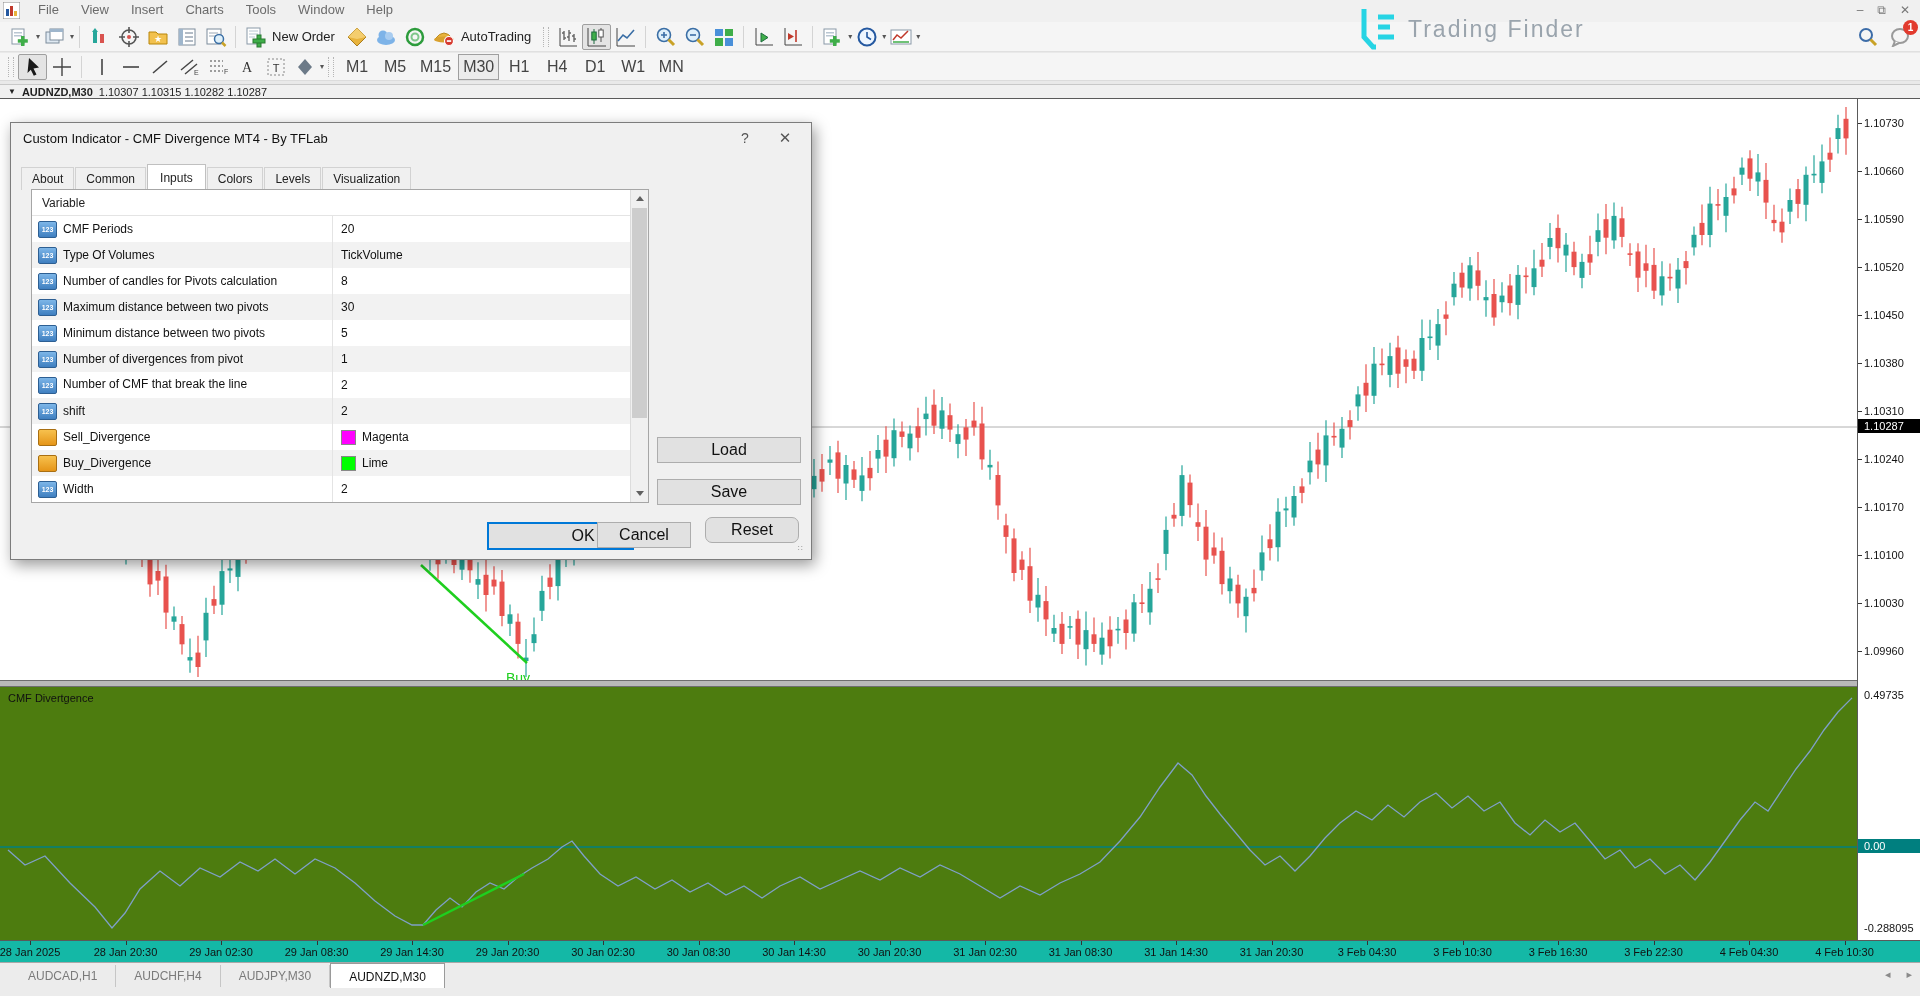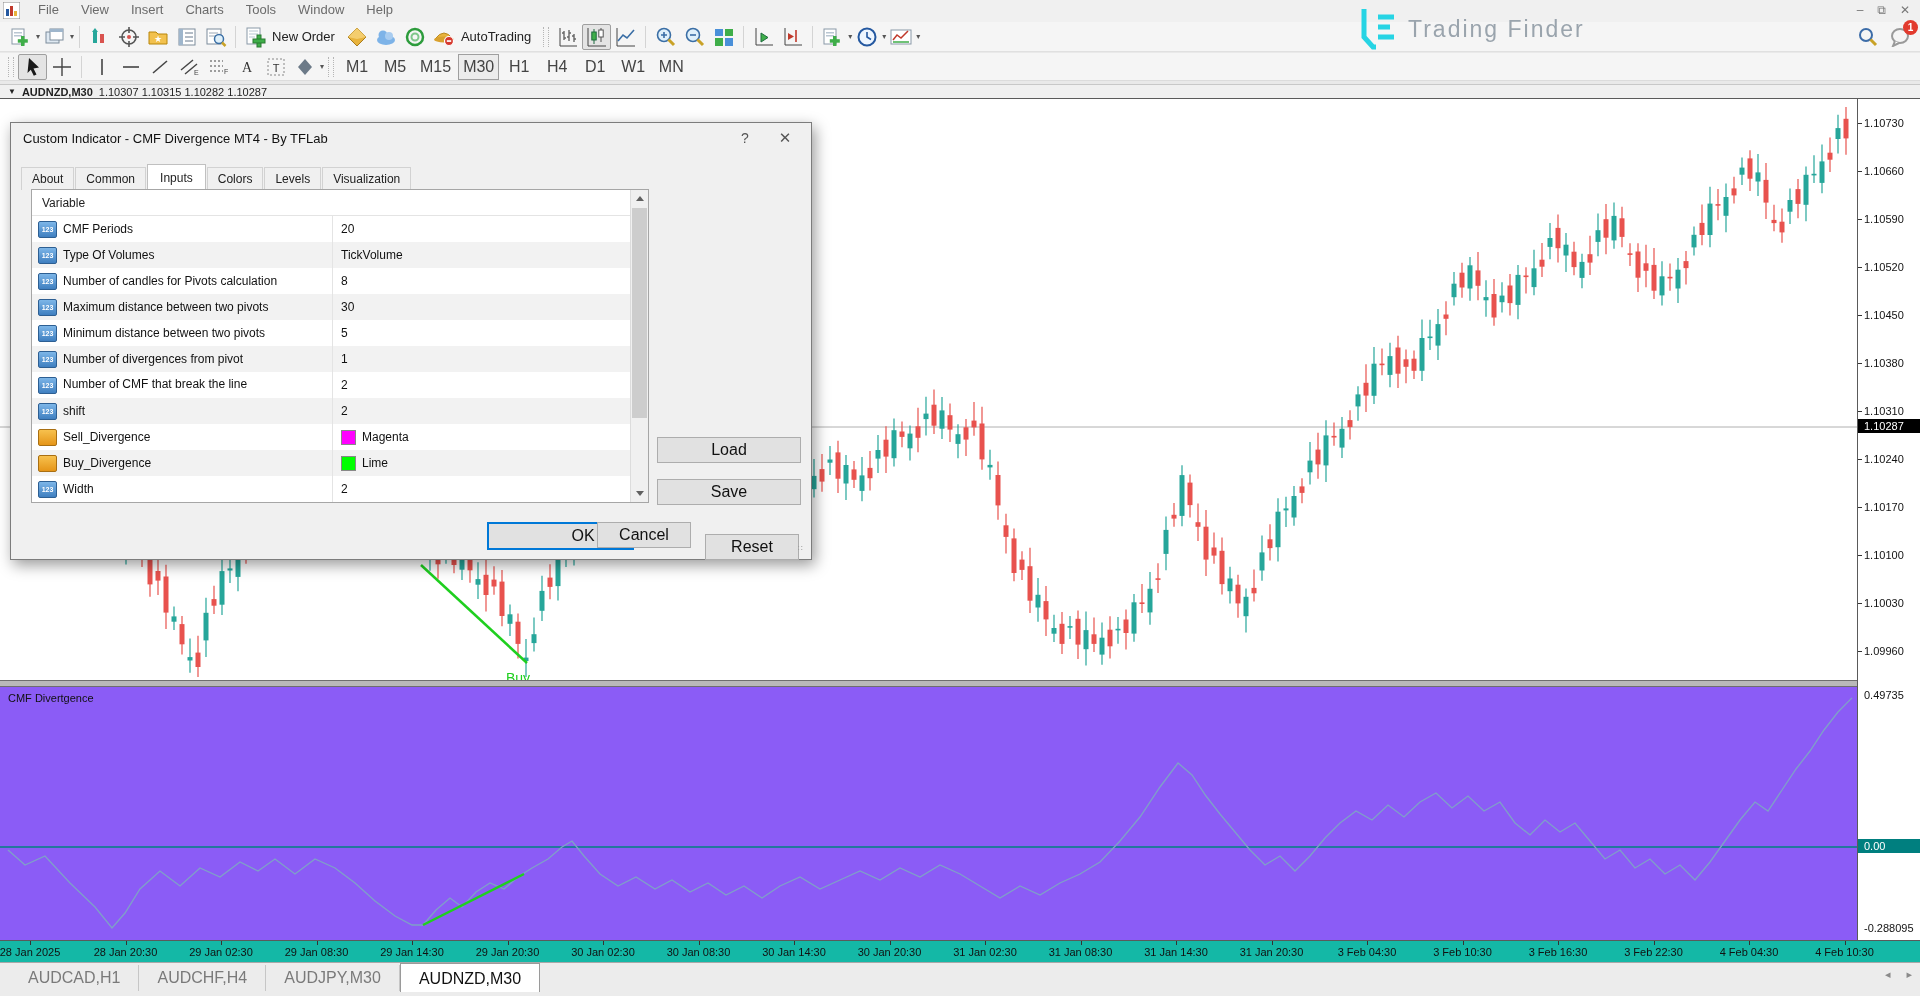--- a/index.html
+++ b/index.html
@@ -29,34 +29,34 @@
   #logo{left:1356px;top:5px;display:flex;align-items:center;gap:10px;}
   #logo-text{font-size:23px;color:#9aa4ad;letter-spacing:2px;}
   #search-row{right:8px;top:27px;display:flex;gap:12px;align-items:center;}
   #notif-badge{position:absolute;right:-6px;top:-7px;width:15px;height:15px;border-radius:50%;background:#e23b2e;color:#fff;font-size:10px;display:flex;align-items:center;justify-content:center;font-weight:bold;}
   
   #caption{left:0;top:84px;width:1920px;height:15px;background:#f0f0f0;border-top:1px solid #c8c8c8;border-bottom:1px solid #5a5a5a;font-size:11px;font-weight:bold;display:flex;align-items:center;padding-left:8px;box-sizing:border-box;gap:6px;}
   #caption .tri{font-size:8px;color:#222;}
   
   #main-chart{left:0;top:99px;width:1857px;height:581px;background:#fff;}
   #splitter{left:0;top:680px;width:1920px;height:7px;background:#b9b9b9;border-top:1px solid #6e6e6e;border-bottom:1px solid #6e6e6e;box-sizing:border-box;}
-  #ind-panel{left:0;top:687px;width:1857px;height:253px;background:#8b5cf6;}
+  #ind-panel{left:0;top:687px;width:1857px;height:253px;background:#4d7c0f;}
   #price-axis{left:1857px;top:99px;width:63px;height:841px;background:#fff;border-left:1px solid #5a5a5a;box-sizing:border-box;}
   .axis-lbl{position:absolute;left:6px;font-size:11px;color:#111;white-space:nowrap;}
   .axis-tick{position:absolute;left:0;width:4px;height:1px;background:#333;}
   .chip{position:absolute;left:0;width:62px;font-size:11px;padding:1px 0 1px 6px;box-sizing:border-box;}
   #bid-chip{background:#000;color:#fff;}
   #zero-chip{background:#007f7f;color:#fff;}
   
   #time-axis{left:0;top:940px;width:1920px;height:22px;background:#14b8a6;border-top:1px solid #5a5a5a;box-sizing:border-box;}
   .tlbl{position:absolute;top:5px;font-size:11px;color:#111;transform:translateX(-50%);white-space:nowrap;}
   .ttick{position:absolute;top:0;width:1px;height:4px;background:#333;}
   
   #tabbar{left:0;top:962px;width:1920px;height:34px;background:#ececec;border-top:1px solid #a8a8a8;box-sizing:border-box;display:flex;align-items:flex-start;padding-left:10px;}
-  .btab{padding:4px 18px;font-size:16px;color:#7a7a7a;border-right:1px solid #c6c6c6;margin-top:2px;}
+  .btab{padding:4px 18px;font-size:12px;color:#7a7a7a;border-right:1px solid #c6c6c6;margin-top:2px;}
   .btab.active{background:#fff;color:#111;border:1px solid #9a9a9a;border-bottom:none;margin-top:0;padding-top:6px;}
   #tab-scroll{position:absolute;right:8px;top:968px;display:flex;gap:16px;color:#8a8a8a;font-size:11px;}
   
   #dialog{left:10px;top:122px;width:800px;height:436px;background:#f0f0f0;border:1px solid #7c7c7c;box-shadow:3px 5px 14px rgba(0,0,0,.4);z-index:50;}
   #dlg-title{position:absolute;left:0;top:0;width:100%;height:30px;display:flex;align-items:center;}
   #dlg-title .t{font-size:13px;color:#111;padding-left:12px;flex:1;}
   #dlg-help,#dlg-close{width:40px;text-align:center;font-size:14px;color:#555;}
   #dlg-close{font-size:15px;margin-right:6px;}
   #dlg-tabs{position:absolute;left:10px;top:40px;display:flex;align-items:flex-end;}
   .dtab{padding:4px 10px;font-size:12px;color:#222;background:#f0f0f0;border:1px solid #d2d2d2;border-bottom:none;margin-right:1px;}
@@ -1083,15 +1083,15 @@
       <span id="sthumb"></span>
       <span class="sbtn" style="bottom:0;">
           <span class="tri-dn"></span>
         </span>
     </div>
   </div>
   <div class="dbtn" style="left:646px;top:314px;width:142px;">Load</div>
   <div class="dbtn" style="left:646px;top:356px;width:142px;">Save</div>
   <div class="dbtn" id="btn-ok" style="left:476px;top:399px;width:98px;">OK</div>
   <div class="dbtn" style="left:586px;top:399px;width:92px;">Cancel</div>
-  <div class="dbtn" style="left:694px;top:411px;width:92px;">Reset</div>
+  <div class="dbtn" style="left:694px;top:394px;width:92px;border-radius:7px;">Reset</div>
   <div id="dlg-grip">∷</div>
 </div>
 
 </body></html>

